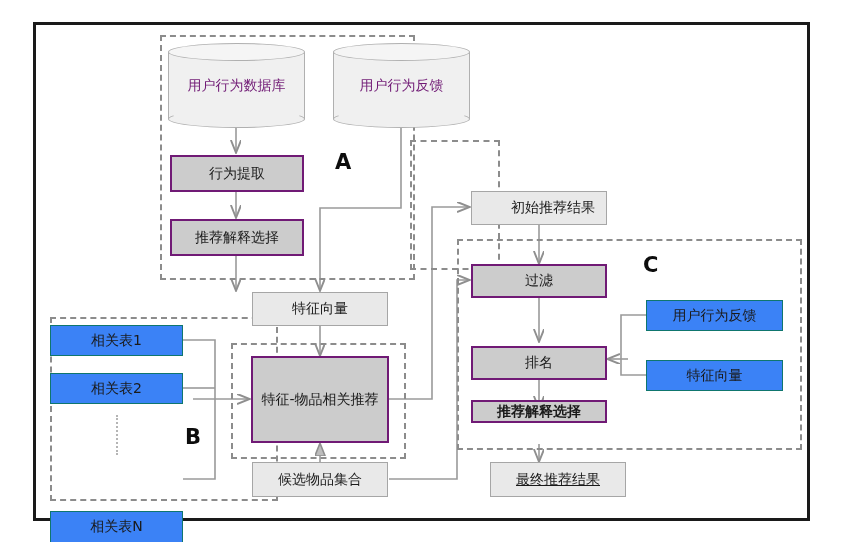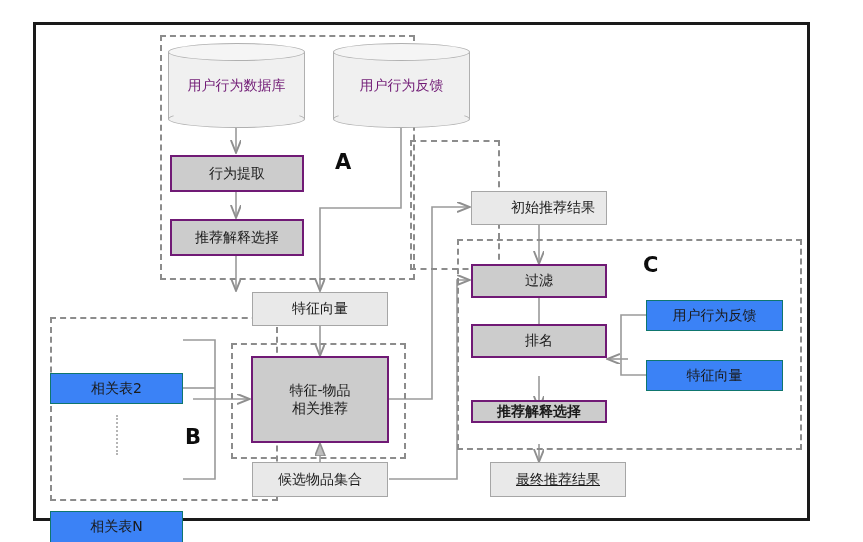--- a/index.html
+++ b/index.html
@@ -144,39 +144,40 @@
     <div class="top"></div>
     <div class="cyl-label">用户行为反馈</div>
   </div>
 
   <div class="node dark" style="left:170px;top:155px;width:134px;height:37px;">行为提取</div>
 
   <div class="node dark" style="left:170px;top:219px;width:134px;height:37px;">推荐解释选择</div>
 
   <div class="node light" style="left:252px;top:292px;width:136px;height:34px;">特征向量</div>
 
-  <div class="node dark" style="left:251px;top:356px;width:138px;height:87px;flex-direction:column;">
+  <div class="node dark" style="left:251px;top:356px;width:138px;height:87px;flex-direction:row;">
     <span>特征-物品</span>
     <span>相关推荐</span>
   </div>
 
   <div class="node light" style="left:252px;top:462px;width:136px;height:35px;">候选物品集合</div>
 
+  <div class="node plain" style="left:50px;top:325px;width:133px;height:31px;">相关表1</div>
 
   <div class="node plain" style="left:50px;top:373px;width:133px;height:31px;">相关表2</div>
 
   <div class="vdots" style="left:116px;top:415px;height:40px;"></div>
 
   <div class="node plain" style="left:50px;top:463px;width:133px;height:32px;margin-top:48px;">相关表N</div>
 
   <div class="node light" style="left:471px;top:191px;width:136px;height:34px;padding-left:28px;">初始推荐结果</div>
 
   <div class="node dark" style="left:471px;top:264px;width:136px;height:34px;">过滤</div>
 
-  <div class="node dark" style="left:471px;top:324px;width:136px;height:34px;">排名</div>
+  <div class="node dark" style="left:471px;top:346px;width:136px;height:34px;">排名</div>
 
   <div class="node dark" style="left:471px;top:400px;width:136px;height:23px;font-weight:bold;">推荐解释选择</div>
 
   <div class="node light" style="left:490px;top:462px;width:136px;height:35px;text-decoration:underline;">最终推荐结果</div>
 
   <div class="node plain" style="left:646px;top:300px;width:137px;height:31px;">用户行为反馈</div>
 
   <div class="node plain" style="left:646px;top:360px;width:137px;height:31px;">特征向量</div>
 
 </div>

